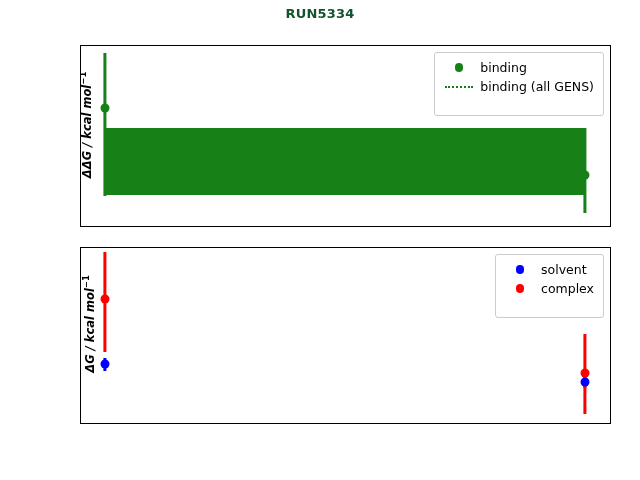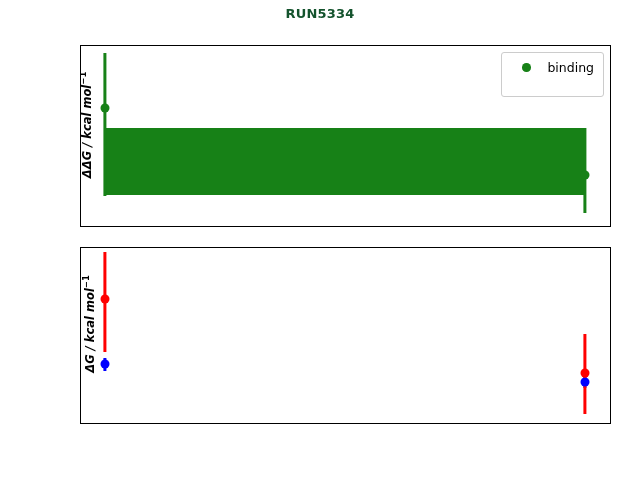--- a/index.html
+++ b/index.html
@@ -194,20 +194,26 @@
     <div class="ylabel" id="ylabel-top">
       <span>ΔΔ</span><span>G / kcal mol</span><span class="sup">−1</span>
     </div>
 
     <div class="legend" id="legend-top">
       <div class="legend-row">
         <span class="legend-key">
           <span class="legend-dot" style="background:#178117"></span>
         </span>
         <span class="legend-label">binding</span>
+      </div>
+      <div class="legend-row">
+        <span class="legend-key">
+          <span class="legend-dashline"></span>
+        </span>
+        <span class="legend-label">binding (all GENS)</span>
       </div>
     </div>
   </div>
 
   <div class="panel" id="panel-bottom">
 
     <div class="plotarea" id="plot-bottom">
 
     <div class="ytick" style="top: 55.0232px;"></div>
         <div class="ytick" style="top: 112.573px;"></div>
@@ -221,16 +227,30 @@
         <div class="marker" style="left: 23.9909px; top: 51.2192px; background: rgb(255, 0, 0);"></div>
         <div class="marker" style="left: 503.809px; top: 124.883px; background: rgb(255, 0, 0);"></div>
         <div class="xtick" style="left: 23.1909px;"></div>
         <div class="xtick" style="left: 503.009px;"></div>
       </div>
 
     <div class="ylabel" id="ylabel-bottom">
       <span>Δ</span><span>G / kcal mol</span><span class="sup">−1</span>
     </div>
 
+    <div class="legend" id="legend-bottom">
+      <div class="legend-row">
+        <span class="legend-key">
+          <span class="legend-dot" style="background:#0000ff"></span>
+        </span>
+        <span class="legend-label">solvent</span>
+      </div>
+      <div class="legend-row">
+        <span class="legend-key">
+          <span class="legend-dot" style="background:#ff0000"></span>
+        </span>
+        <span class="legend-label">complex</span>
+      </div>
+    </div>
   </div>
 
 
 </div>
 
 </body></html>

